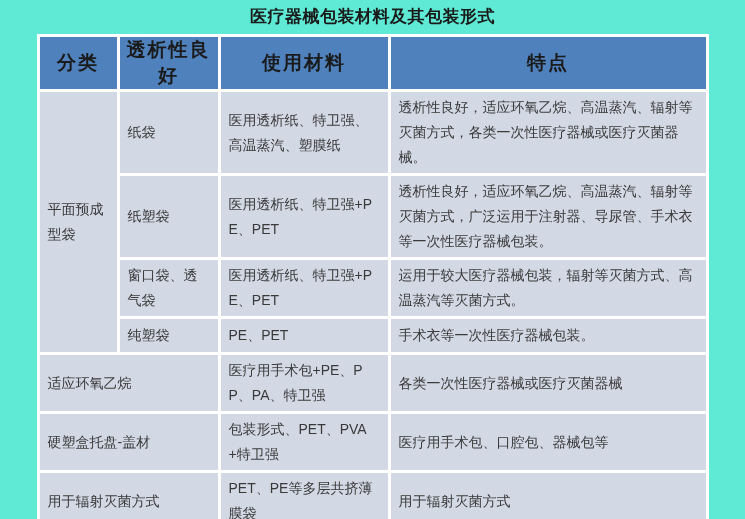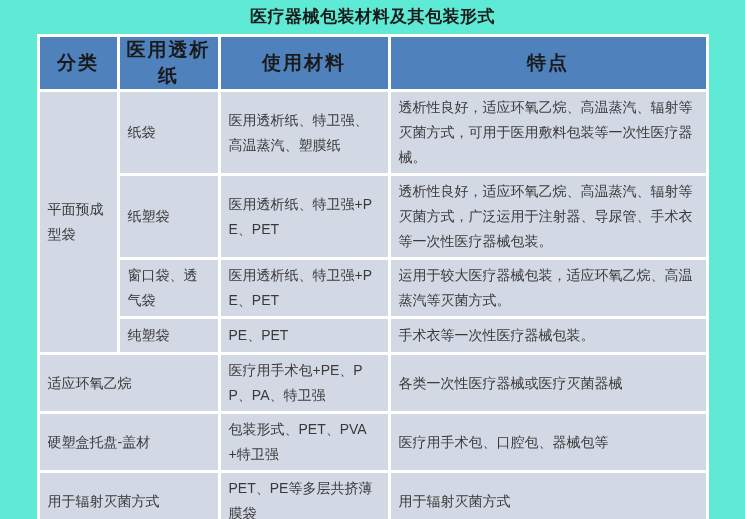--- a/index.html
+++ b/index.html
@@ -71,41 +71,41 @@
   <table class="med-table">
     <colgroup>
       <col style="width:80px">
       <col style="width:101px">
       <col style="width:170px">
       <col style="width:318px">
     </colgroup>
     <thead>
       <tr style="height:31px">
         <th>分类</th>
-        <th>医用透析纸</th>
+        <th>透析性良好</th>
         <th>使用材料</th>
         <th>特点</th>
       </tr>
     </thead>
     <tbody>
       <tr style="height:80px">
         <td rowspan="4">平面预成型袋</td>
         <td>纸袋</td>
         <td>医用透析纸、特卫强、高温蒸汽、塑膜纸</td>
-        <td>透析性良好，适应环氧乙烷、高温蒸汽、辐射等灭菌方式，可用于医用敷料包装等一次性医疗器械。</td>
+        <td>透析性良好，适应环氧乙烷、高温蒸汽、辐射等灭菌方式，各类一次性医疗器械或医疗灭菌器械。</td>
       </tr>
       <tr style="height:78px">
         <td>纸塑袋</td>
         <td>医用透析纸、特卫强+PE、PET</td>
         <td>透析性良好，适应环氧乙烷、高温蒸汽、辐射等灭菌方式，广泛运用于注射器、导尿管、手术衣等一次性医疗器械包装。</td>
       </tr>
       <tr style="height:57px">
         <td>窗口袋、透气袋</td>
         <td>医用透析纸、特卫强+PE、PET</td>
-        <td>运用于较大医疗器械包装，适应环氧乙烷、高温蒸汽等灭菌方式。</td>
+        <td>运用于较大医疗器械包装，辐射等灭菌方式、高温蒸汽等灭菌方式。</td>
       </tr>
       <tr style="height:36px">
         <td>纯塑袋</td>
         <td>PE、PET</td>
         <td>手术衣等一次性医疗器械包装。</td>
       </tr>
       <tr style="height:54px">
         <td colspan="2">适应环氧乙烷</td>
         <td>医疗用手术包+PE、PP、PA、特卫强</td>
         <td>各类一次性医疗器械或医疗灭菌器械</td>

